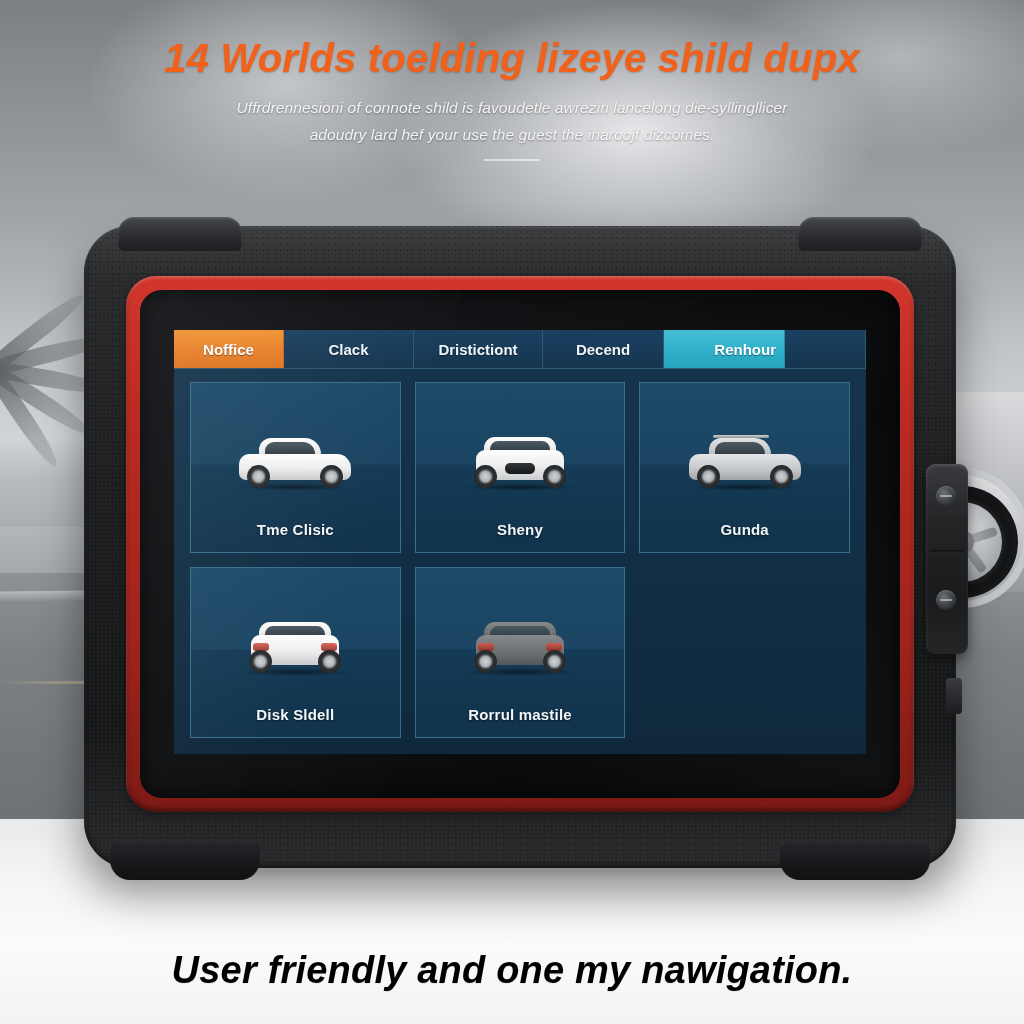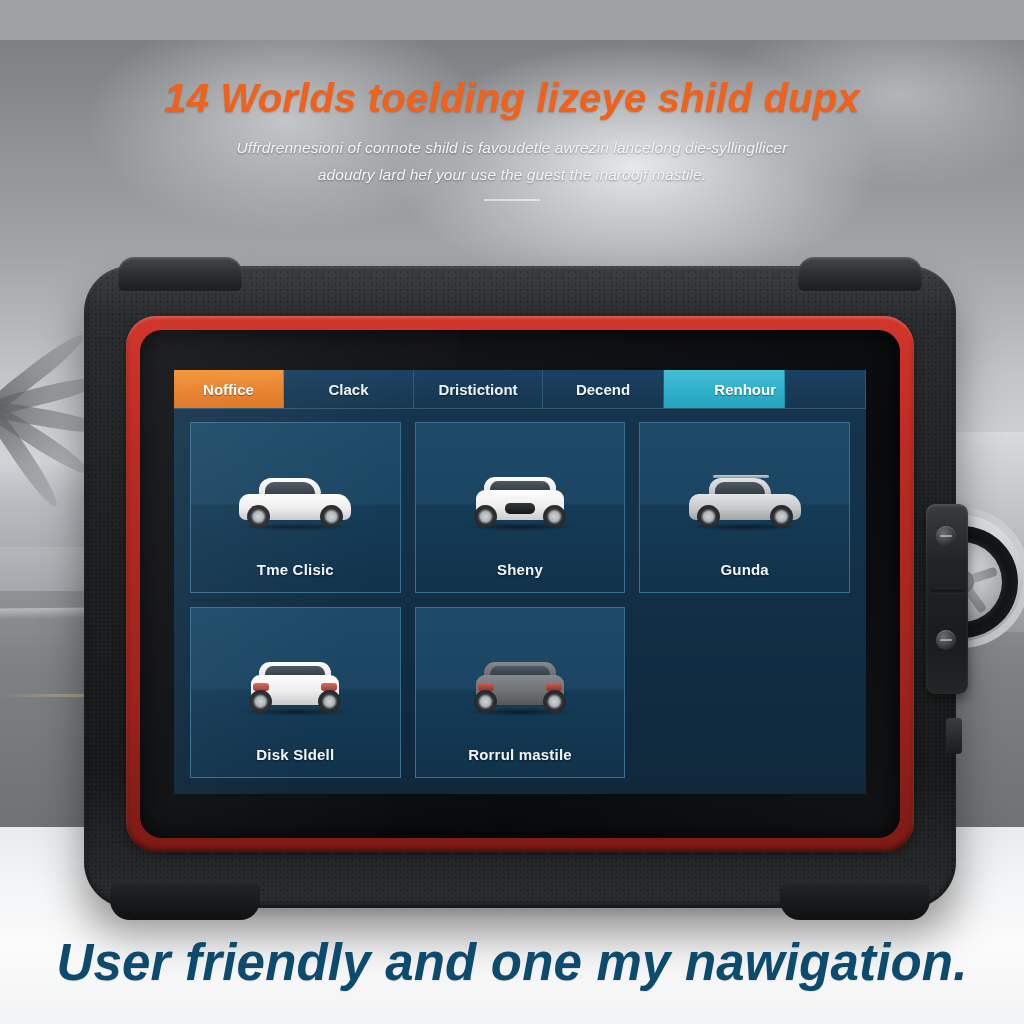--- a/index.html
+++ b/index.html
@@ -3,21 +3,21 @@
 <meta charset="utf-8">
 <title>Automotive Diagnostic Tablet Promo</title>
 <style>
   html,body{margin:0;padding:0;}
   body{
     width:1024px;height:1024px;overflow:hidden;
     font-family:"Liberation Sans","DejaVu Sans",sans-serif;
     background:#9fa2a4;
     position:relative;
   }
-  .stage{position:absolute;inset:0;overflow:hidden;margin-top:40px;}
+  .stage{position:absolute;inset:0;overflow:hidden;}
 
   
   .bg{position:absolute;inset:0;}
   .bg-sky{
     position:absolute;left:0;top:0;width:100%;height:46%;
     background:
       radial-gradient(ellipse 38% 44% at 62% 28%, rgba(235,236,238,.95) 0%, rgba(190,192,195,0) 62%),
       radial-gradient(ellipse 30% 38% at 28% 18%, rgba(214,216,219,.75) 0%, rgba(180,182,186,0) 65%),
       radial-gradient(ellipse 26% 30% at 88% 12%, rgba(208,210,214,.6) 0%, rgba(170,172,176,0) 68%),
       linear-gradient(180deg,#7d8083 0%,#8e9194 22%,#a3a6a9 48%,#c2c5c8 74%,#d7dadd 100%);
@@ -112,21 +112,21 @@
     white-space:nowrap;
   }
   .sub-rule{
     width:56px;height:2px;margin:12px auto 0;
     background:rgba(255,255,255,.55);
   }
 
   
   .footer{position:absolute;left:0;bottom:32px;width:100%;text-align:center;z-index:6;}
   .caption{
-    font-size:51px;font-weight:700;font-style:italic;color:#0c4a6e;
+    font-size:38px;font-weight:700;font-style:italic;color:#000000;
     letter-spacing:.2px;white-space:nowrap;
     text-shadow:0 1px 1px rgba(0,0,0,.08);
   }
 
   
   .device{
     position:absolute;left:84px;top:226px;width:872px;height:642px;z-index:5;
   }
   .shell{
     position:absolute;inset:0;border-radius:46px;
@@ -360,21 +360,21 @@
       <div class="car-spoke" style="transform:rotate(216deg)"></div>
       <div class="car-spoke" style="transform:rotate(288deg)"></div>
     </div>
     <div class="car-hub"></div>
     <div class="bg-floor"></div>
   </div>
 
   <div class="header">
     <div class="headline">14 Worlds toelding lizeye shild dupx</div>
     <div class="subline">Uffrdrennesioni of connote shild is favoudetle awrezin lancelong die-syllingllicer</div>
-    <div class="subline" style="margin-top:2px">adoudry lard hef your use the guest the inaroojf mastile.</div>
+    <div class="subline" style="margin-top:2px">adoudry lard hef your use the guest the inaroojf dizcomes.</div>
     <div class="sub-rule"></div>
   </div>
 
   <div class="reflection"></div>
   <div class="floor-hot"></div>
 
   <div class="device">
     <div class="shell"></div>
     <div class="lug l"></div>
     <div class="lug r"></div>

